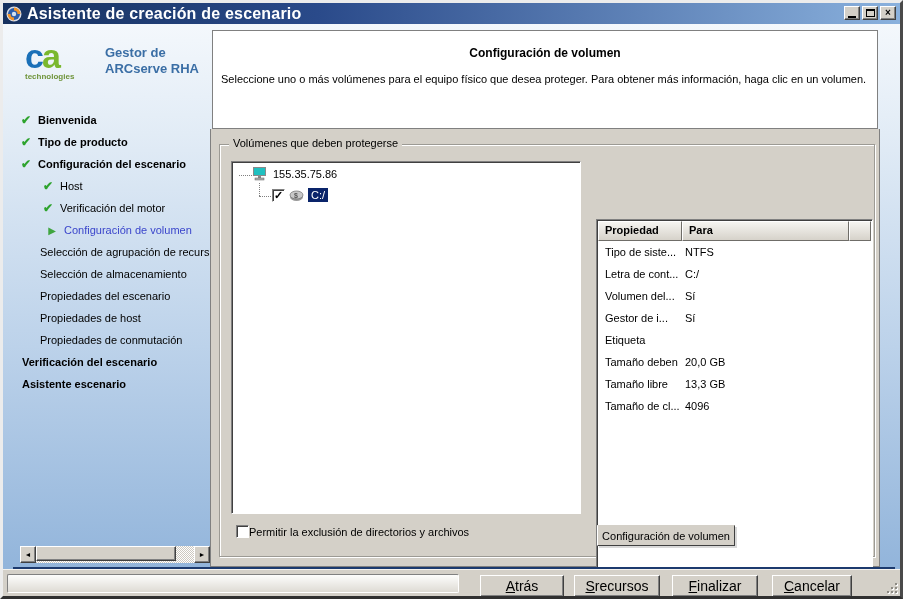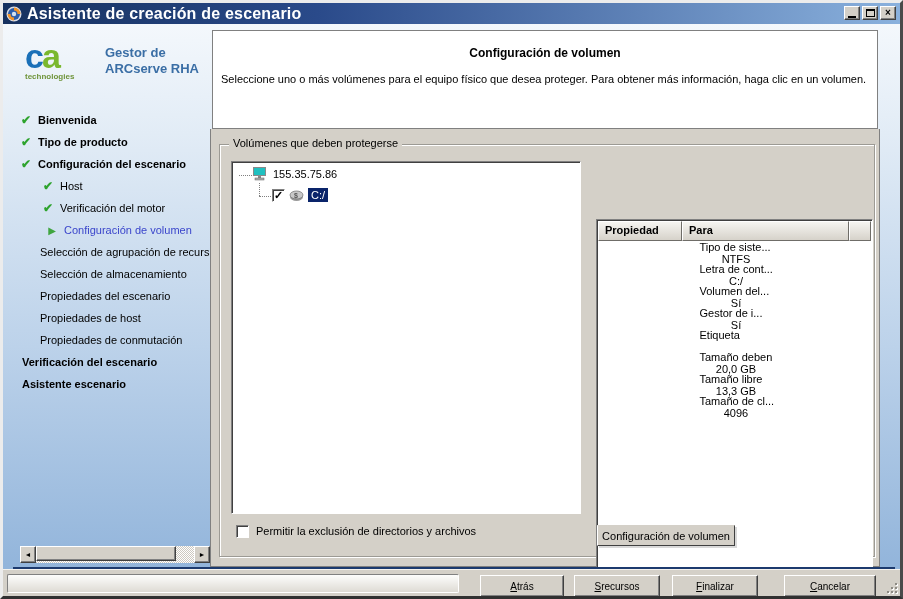--- a/index.html
+++ b/index.html
@@ -96,40 +96,40 @@
   .cbx { width:13px; height:13px; background:#fff; border:1px solid; border-color:#808080 #fff #fff #808080;
     box-shadow:inset 1px 1px 0 #404040; display:flex; align-items:center; justify-content:center;
     font-size:11px; font-weight:bold; line-height:1; }
   .vol-label { background:#0a246a; color:#fff; padding:1px 3px; font-size:11px; }
 
   .prop-panel { position:absolute; left:593px; top:168px; width:277px; height:354px; background:#fff; padding:1px;margin-top:48px; }
   .prop-header { display:flex; height:20px; }
   .hcell { background:linear-gradient(#f6f5f1,#d6d2ca); border:1px solid; border-color:#fff #6f6d68 #6f6d68 #fff;
     font-weight:bold; padding:2px 0 0 6px; font-size:11px; }
   .hc1 { width:84px; } .hc2 { width:167px; } .hc3 { flex:1; }
-  .prop-row { display:flex; height:22px; align-items:center;flex-direction:column; }
+  .prop-row { display:flex; height:22px; align-items:center; }
   .pc1 { width:84px; padding-left:7px; } .pc2 { padding-left:3px; }
 
   .prop-tab { position:absolute; left:594px; top:522px; width:138px; height:21px;
     background:#d4d0c8; border:1px solid #404040; border-top:1px solid #d4d0c8;
     border-left-color:#fff; display:flex; align-items:center; justify-content:center;
     box-shadow:2px 2px 0 rgba(0,0,0,.15); }
 
-  .excl-row { position:absolute; left:233px; top:522px; display:flex; gap:7px; }
+  .excl-row { position:absolute; left:233px; top:522px; display:flex; align-items:center; }
 
   
   .statusbar { position:absolute; left:0; right:0; bottom:0; height:27px; background:#d4d0c8; border-top:1px solid #f4f2ee; }
   .status-field { position:absolute; left:4px; top:4px; width:452px; height:19px;
     background:linear-gradient(#fdfdfc,#dedbd4); border:1px solid; border-color:#808080 #fff #fff #808080; border-radius:2px; }
   .btn { position:absolute; top:5px; height:22px; background:#d4d0c8;
     border:1px solid; border-color:#fff #404040 #404040 #fff; box-shadow:inset -1px -1px 0 #808080;
-    display:flex; align-items:center; justify-content:center; font-size:10px; }
+    display:flex; align-items:center; justify-content:center; font-size:14px; }
   .btn .u { text-decoration:underline; }
   .b-back { left:477px; width:84px; } .b-next { left:571px; width:86px; }
-  .b-finish { left:669px; width:86px; } .b-cancel { left:769px; width:92px;margin-left:12px; }
+  .b-finish { left:669px; width:86px; } .b-cancel { left:769px; width:80px; }
   .grip { position:absolute; right:3px; bottom:3px; width:13px; height:13px; }
   .grip i { position:absolute; width:2px; height:2px; background:#8d8a83; box-shadow:1px 1px 0 #fff; }
 </style>
 </head>
 <body>
 
 <div class="window">
 
   <div class="titlebar">
     <svg class="ticon" viewBox="0 0 16 16">

